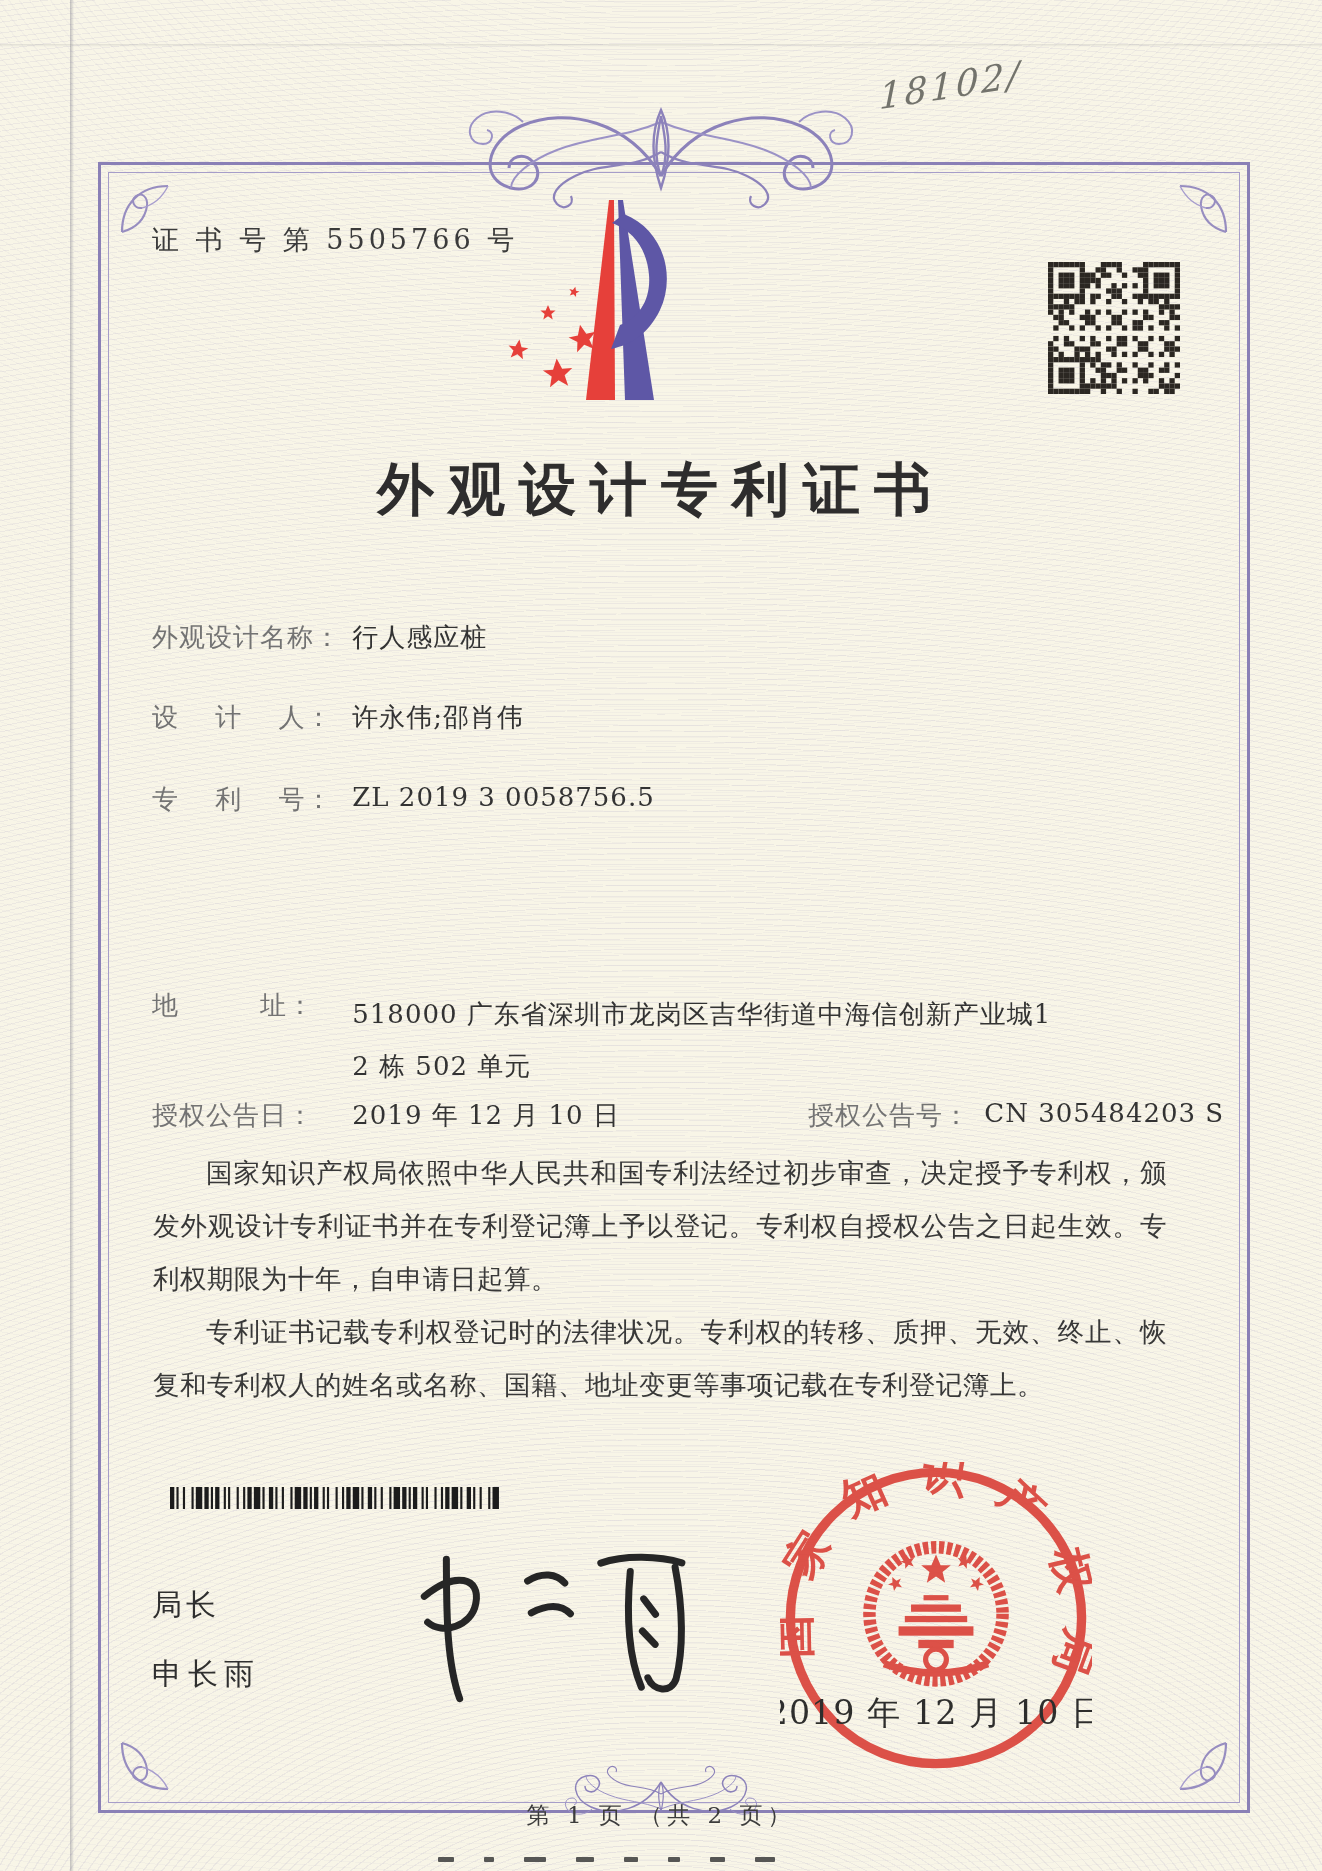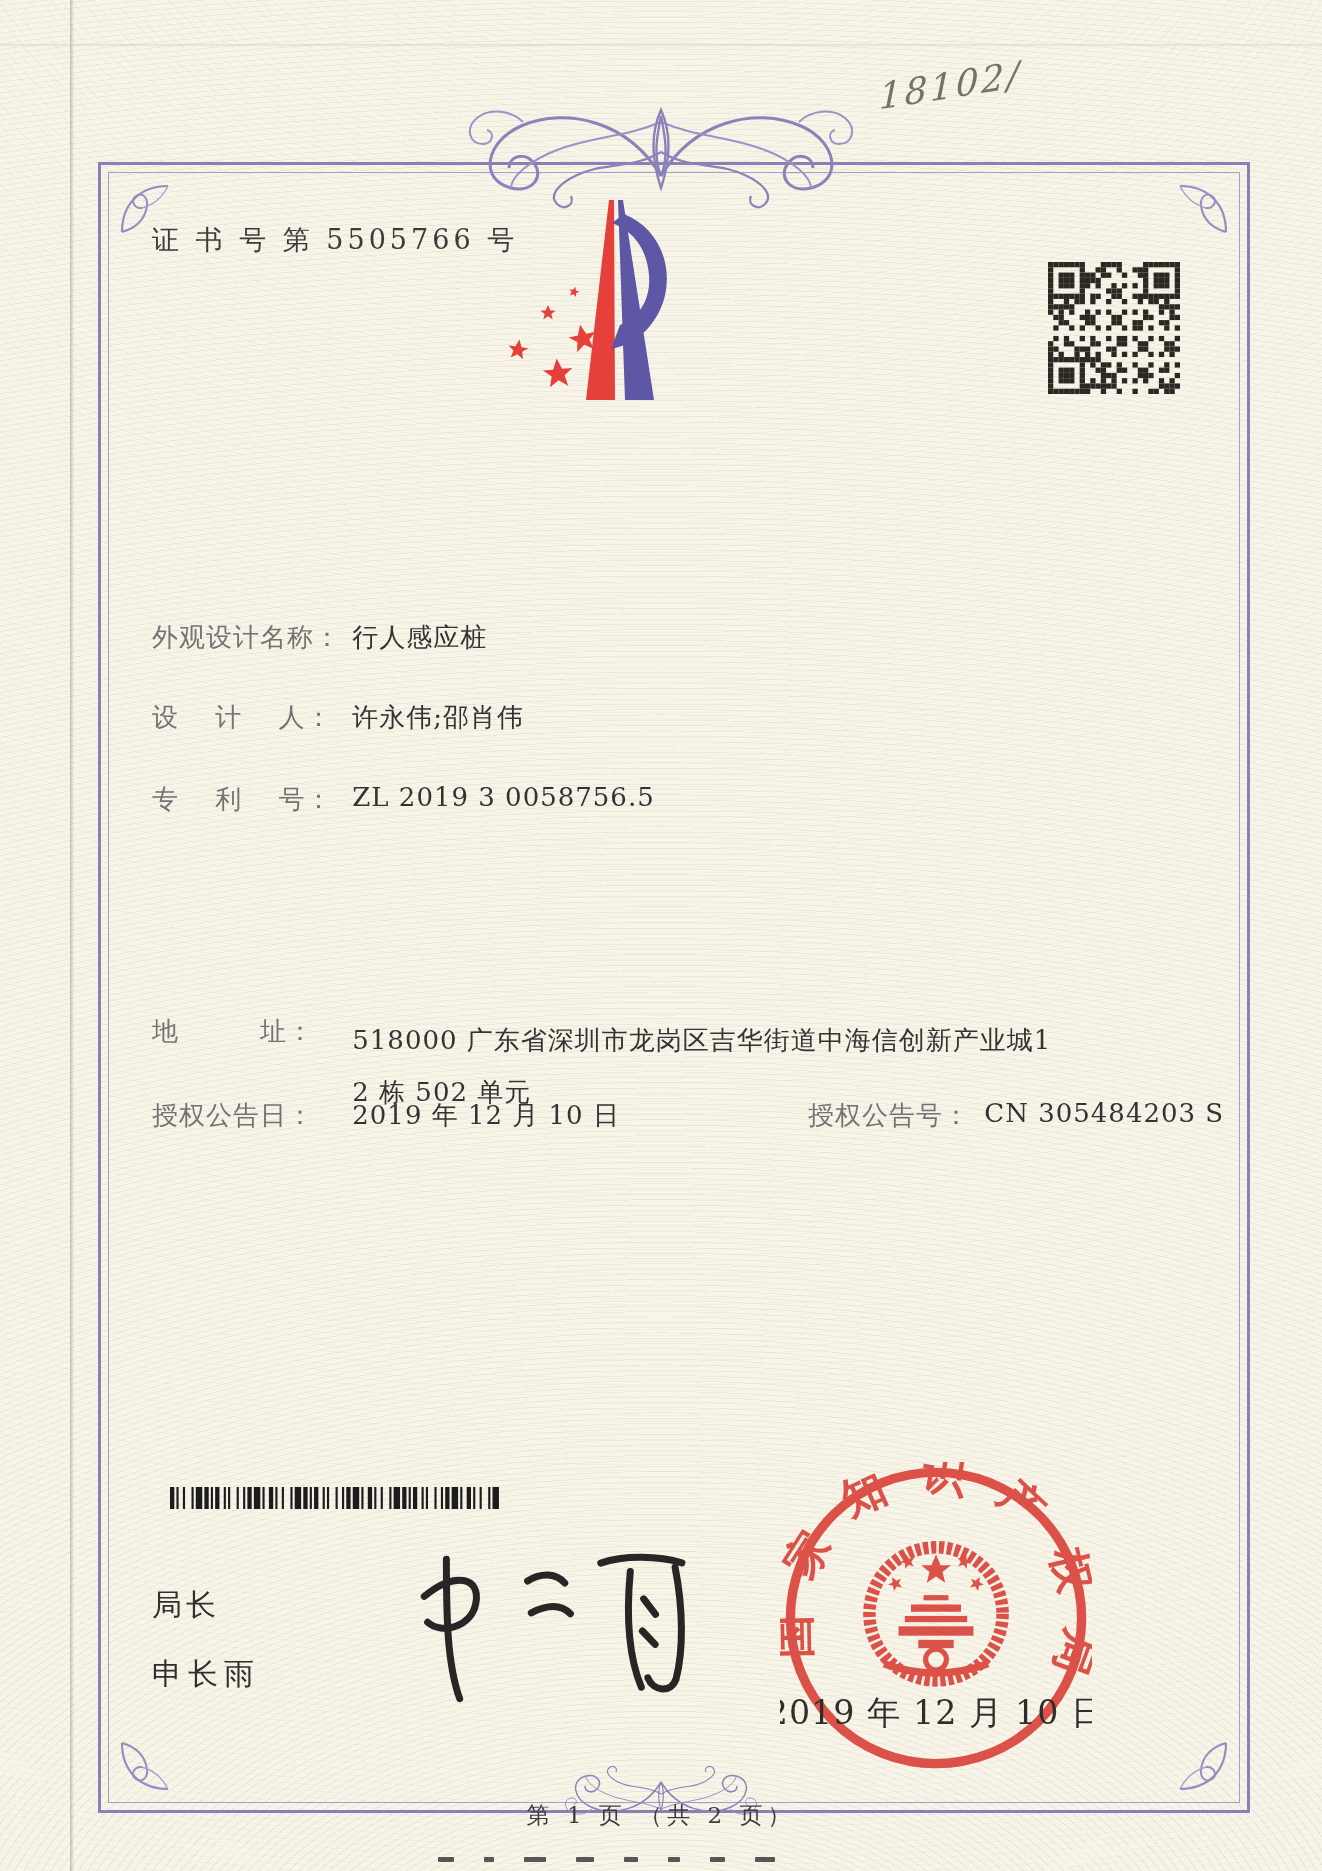--- a/index.html
+++ b/index.html
@@ -426,46 +426,51 @@
       <rect x="36.96" y="126.72" width="5.28" height="5.28" fill="#2b2722"></rect>
       <rect x="52.80" y="126.72" width="5.28" height="5.28" fill="#2b2722"></rect>
       <rect x="68.64" y="126.72" width="5.28" height="5.28" fill="#2b2722"></rect>
       <rect x="84.48" y="126.72" width="5.28" height="5.28" fill="#2b2722"></rect>
       <rect x="100.32" y="126.72" width="5.28" height="5.28" fill="#2b2722"></rect>
       <rect x="105.60" y="126.72" width="5.28" height="5.28" fill="#2b2722"></rect>
       <rect x="116.16" y="126.72" width="5.28" height="5.28" fill="#2b2722"></rect>
       <rect x="121.44" y="126.72" width="5.28" height="5.28" fill="#2b2722"></rect>
     </svg>
 
+  <div class="title">外观设计专利证书</div>
 
   <div class="field" style="top:620px">
     <span class="lbl">外观设计名称：</span>
     <span class="val">行人感应桩</span>
   </div>
   <div class="field" style="top:700px">
     <span class="lbl">设　 计 　人：</span>
     <span class="val">许永伟;邵肖伟</span>
   </div>
   <div class="field" style="top:782px">
     <span class="lbl">专　 利 　号：</span>
     <span class="val">ZL 2019 3 0058756.5</span>
   </div>
-  <div class="field" style="top:1014px">
+  <div class="field" style="top:988px">
     <span class="lbl">地　　　址：</span>
     <span class="val addr-lines"><span>518000 广东省深圳市龙岗区吉华街道中海信创新产业城1</span><br><span>2 栋 502 单元</span></span>
   </div>
   <div class="field" style="top:1098px">
     <span class="lbl">授权公告日：</span>
     <span class="val">2019 年 12 月 10 日</span>
     <span class="grant-no-group">
       <span class="lbl" style="width:auto;margin-right:6px;">授权公告号：</span>
       <span class="val">CN 305484203 S</span>
     </span>
   </div>
 
+  <div class="paragraphs">
+    <p>国家知识产权局依照中华人民共和国专利法经过初步审查，决定授予专利权，颁发外观设计专利证书并在专利登记簿上予以登记。专利权自授权公告之日起生效。专利权期限为十年，自申请日起算。</p>
+    <p>专利证书记载专利权登记时的法律状况。专利权的转移、质押、无效、终止、恢复和专利权人的姓名或名称、国籍、地址变更等事项记载在专利登记簿上。</p>
+  </div>
 
   <svg class="barcode" id="barcode" viewBox="0 0 332 22" preserveAspectRatio="none">
       <rect x="0.00" y="0" width="4.30" height="22" fill="#1c1c1c"></rect>
       <rect x="6.45" y="0" width="2.15" height="22" fill="#1c1c1c"></rect>
       <rect x="12.90" y="0" width="2.15" height="22" fill="#1c1c1c"></rect>
       <rect x="21.50" y="0" width="2.15" height="22" fill="#1c1c1c"></rect>
       <rect x="25.80" y="0" width="6.45" height="22" fill="#1c1c1c"></rect>
       <rect x="34.40" y="0" width="4.30" height="22" fill="#1c1c1c"></rect>
       <rect x="40.85" y="0" width="2.15" height="22" fill="#1c1c1c"></rect>
       <rect x="45.15" y="0" width="4.30" height="22" fill="#1c1c1c"></rect>

